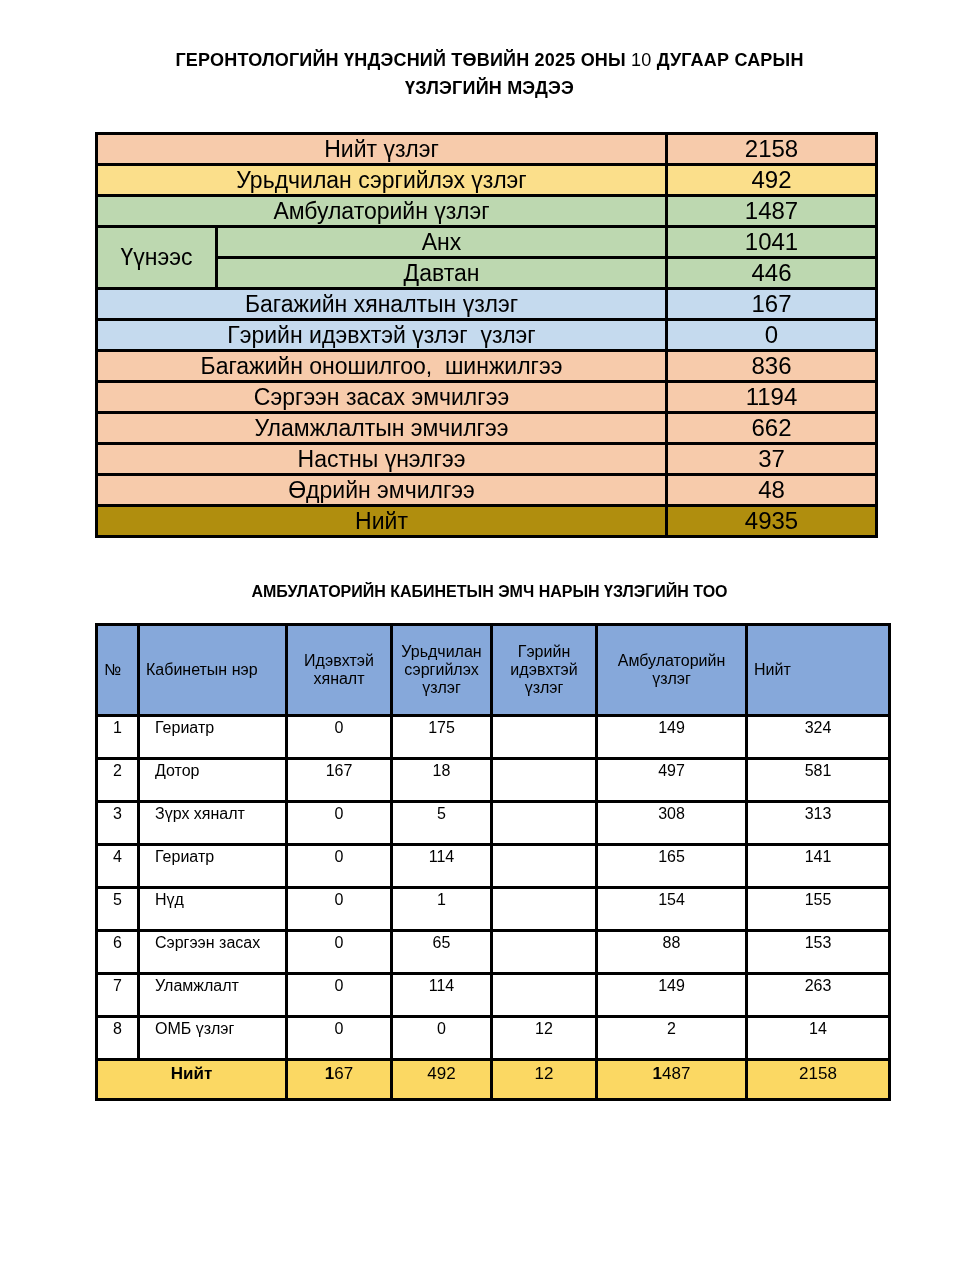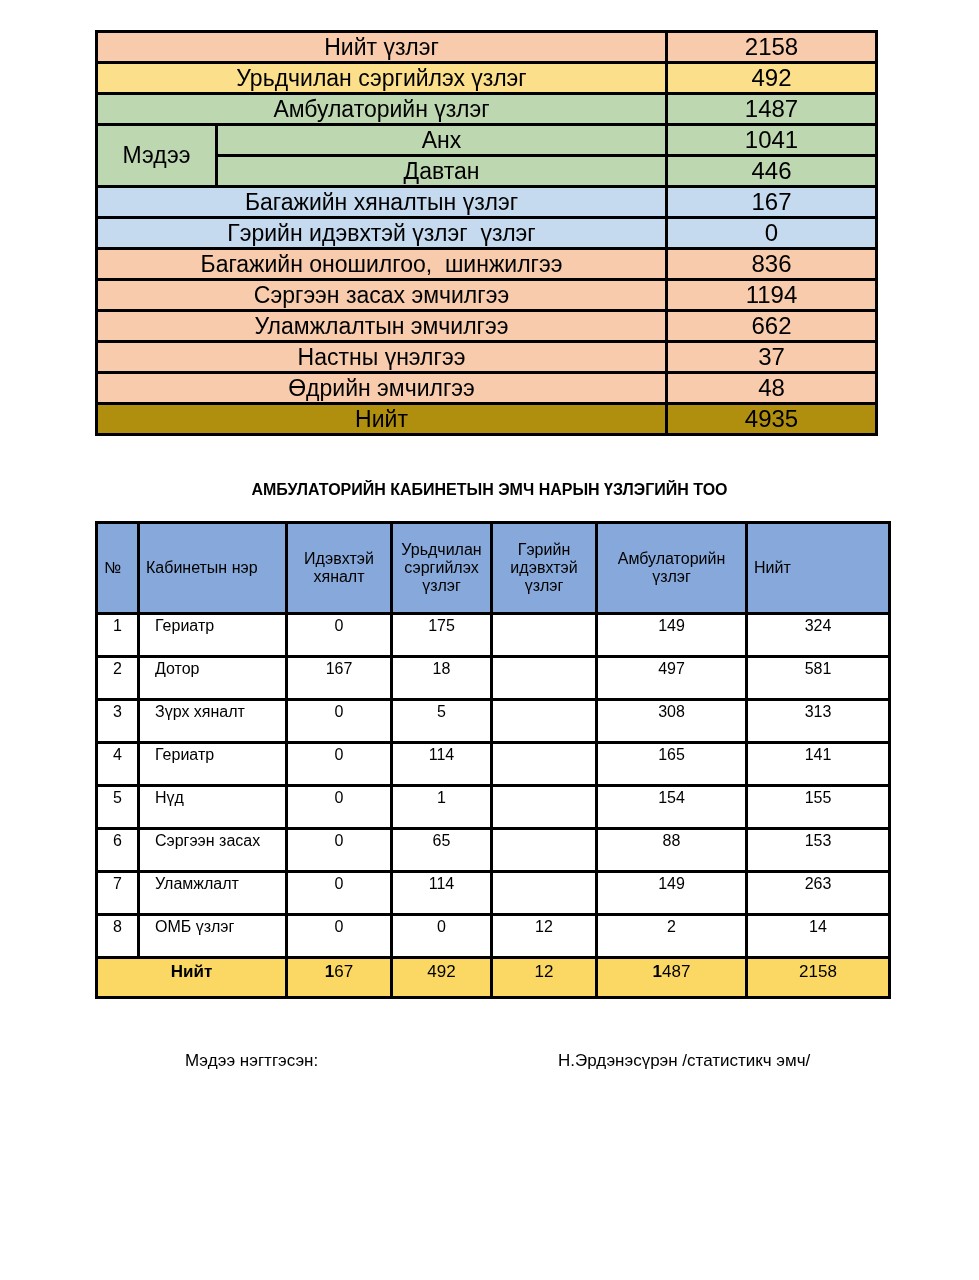--- a/index.html
+++ b/index.html
@@ -56,20 +56,24 @@
   
   .footer{position:relative;margin-top:52px;height:24px;font-size:17px;}
   .footer .left{position:absolute;left:185px;top:0;}
   .footer .right{position:absolute;left:558px;top:0;}
 </style>
 </head>
 <body>
 
 <div class="page">
 
+  <div class="doc-title">
+    <span><span>ГЕРОНТОЛОГИЙН ҮНДЭСНИЙ ТӨВИЙН 2025 ОНЫ </span><span class="num-normal">10</span><span> ДУГААР САРЫН</span></span><br>
+    <span>ҮЗЛЭГИЙН МЭДЭЭ</span>
+  </div>
 
   <table class="summary">
     <colgroup>
         <col style="width:120px">
         <col style="width:450px">
         <col style="width:210px">
       </colgroup>
     <tbody>
       <tr class="c-peach">
         <td colspan="2">Нийт үзлэг</td>
@@ -77,21 +81,21 @@
       </tr>
       <tr class="c-yellow">
         <td colspan="2">Урьдчилан сэргийлэх үзлэг</td>
         <td class="val">492</td>
       </tr>
       <tr class="c-green">
         <td colspan="2">Амбулаторийн үзлэг</td>
         <td class="val">1487</td>
       </tr>
       <tr class="c-green">
-        <td rowspan="2">Мэдээ</td>
+        <td rowspan="2">Үүнээс</td>
         <td>Анх</td>
         <td class="val">1041</td>
       </tr>
       <tr class="c-green">
         <td>Давтан</td>
         <td class="val">446</td>
       </tr>
       <tr class="c-blue">
         <td colspan="2" class="align-right">Багажийн хяналтын үзлэг</td>
         <td class="val">167</td>
@@ -227,18 +231,14 @@
         <td colspan="2" class="tlabel">Нийт</td>
         <td><b>1</b><span>67</span></td>
         <td><b></b><span>492</span></td>
         <td><b></b><span>12</span></td>
         <td><b>1</b><span>487</span></td>
         <td><b></b><span>2158</span></td>
       </tr>
     </tbody>
   </table>
 
-  <div class="footer">
-    <span class="left">Мэдээ нэгтгэсэн:</span>
-    <span class="right">Н.Эрдэнэсүрэн /статистикч эмч/</span>
-  </div>
 
 </div>
 
 </body></html>

